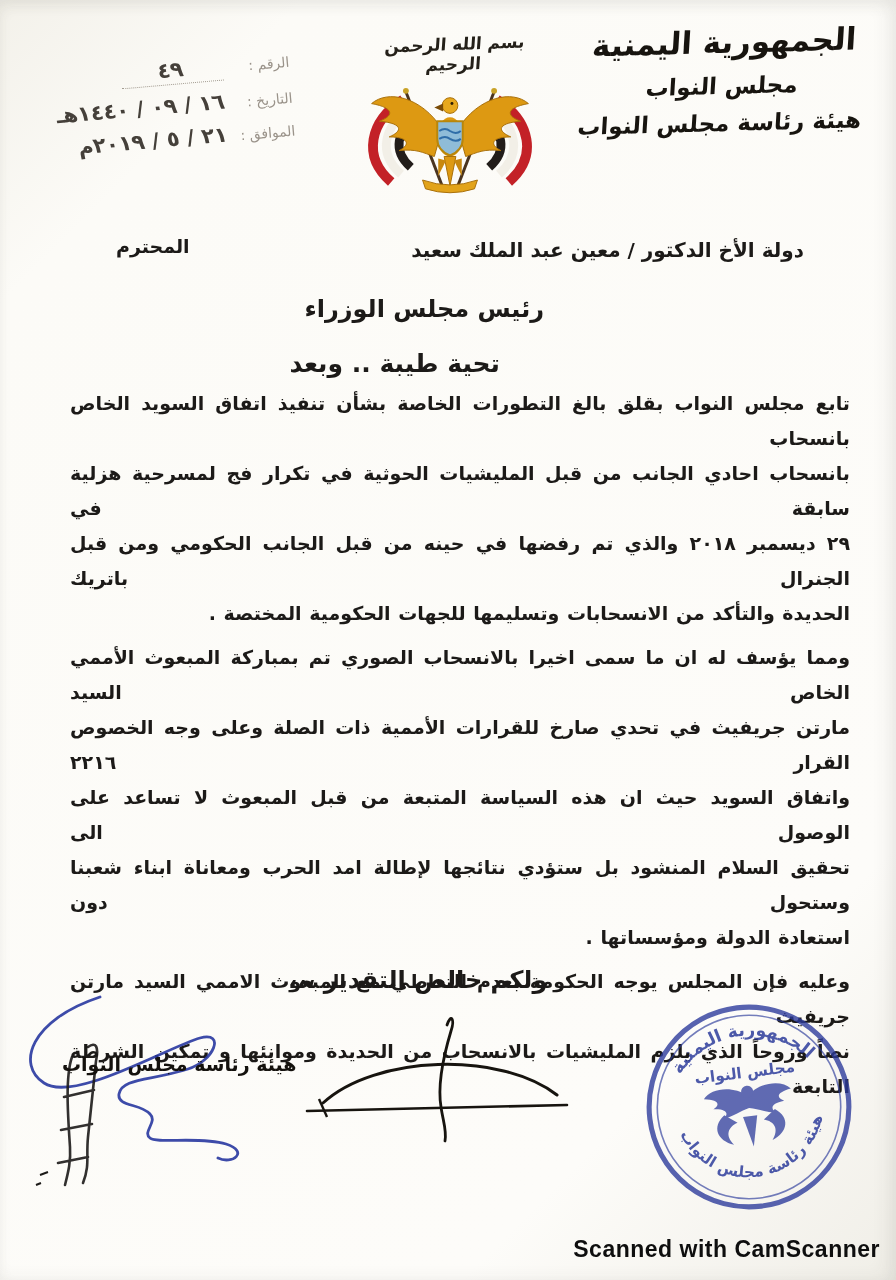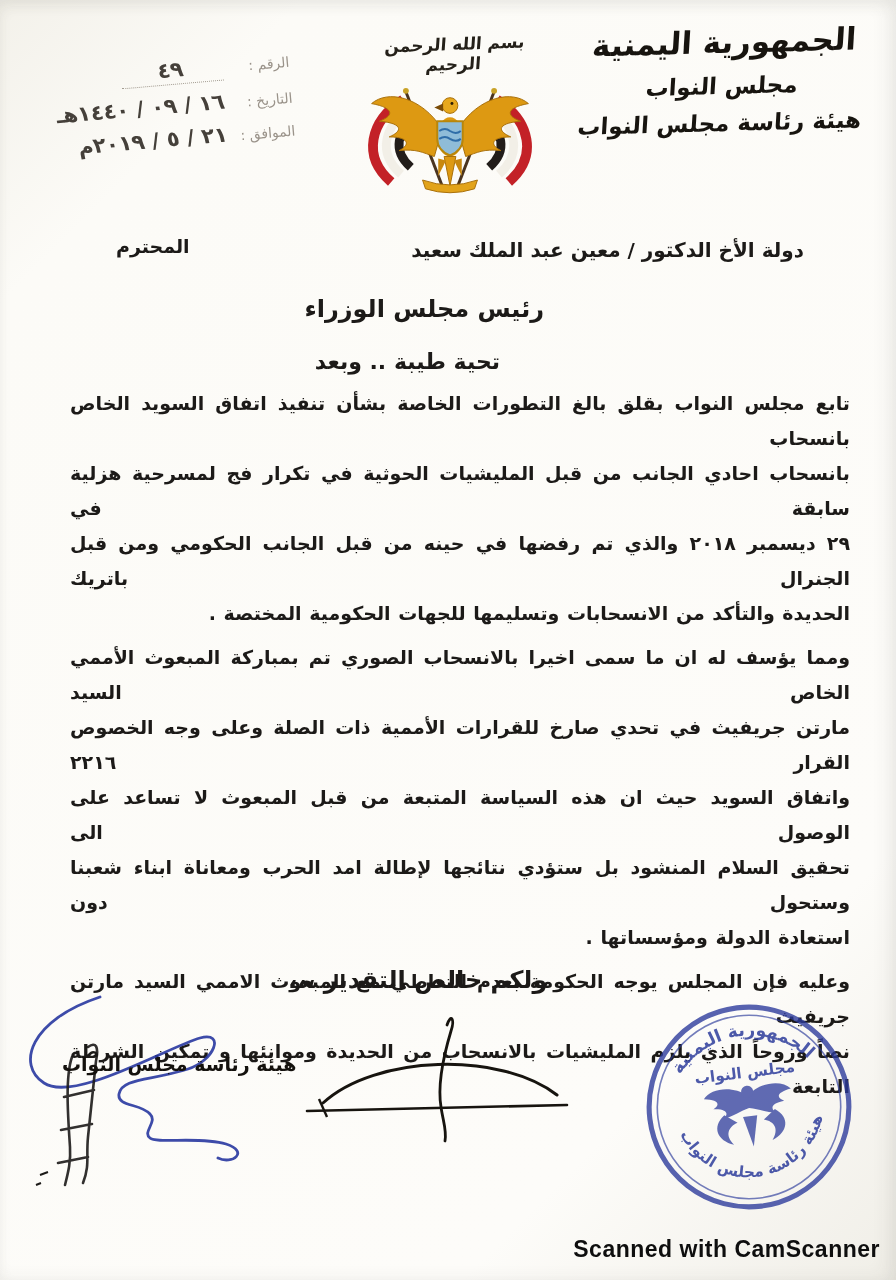--- a/index.html
+++ b/index.html
@@ -29,21 +29,21 @@
   .orghead { position:absolute; right:6px; top:24px; width:336px; text-align:center;
     transform:rotate(-1.5deg) skewX(-5deg); color:#17140f; }
   .orghead .l1 { font-size:31px; font-weight:bold; }
   .orghead .l2 { font-size:23px; font-weight:bold; margin-top:13px; }
   .orghead .l3 { font-size:23px; font-weight:bold; margin-top:11px; }
 
   
   .addr-name  { position:absolute; right:92px;  top:238px; font-size:20px; font-weight:bold; direction:rtl; }
   .addr-honor { position:absolute; left:116px;  top:235px; font-size:19px; font-weight:bold; }
   .addr-title { position:absolute; right:352px; top:295px; font-size:24px; font-weight:bold; direction:rtl; }
-  .salutation { position:absolute; right:396px; top:349px; font-size:22px; font-weight:bold; direction:rtl; }
+  .salutation { position:absolute; right:396px; top:349px; font-size:25px; font-weight:bold; direction:rtl; }
 
   
   .body-text { position:absolute; left:42px; top:386px; width:808px; direction:rtl; }
   .para { margin-bottom:9px; }
   .bline { font-size:19px; font-weight:bold; line-height:35px;
            text-align:justify; text-align-last:justify; word-spacing:1px;margin-left:28px; }
   .bline.end { text-align-last:right; }
 
   .closing { position:absolute; left:288px; top:966px; width:334px; text-align:left;
              font-size:24px; font-weight:bold; direction:rtl; }

